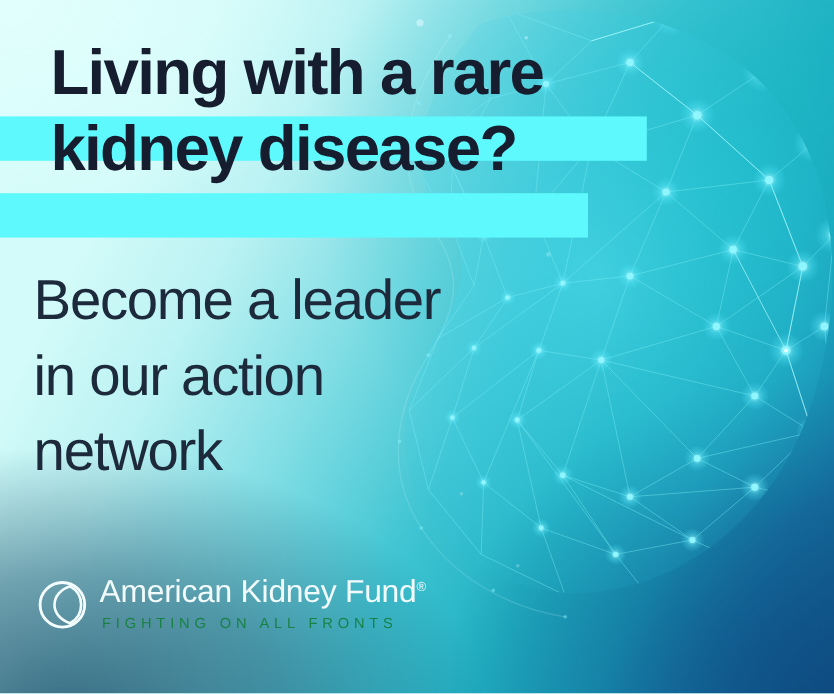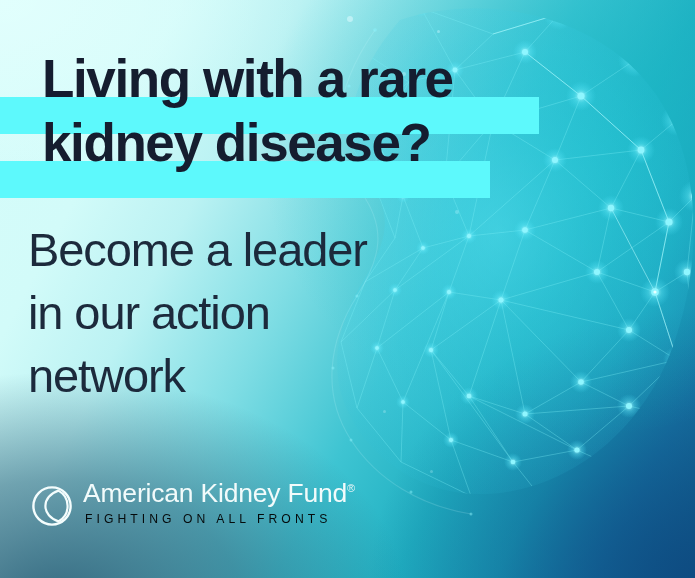--- a/index.html
+++ b/index.html
@@ -72,21 +72,21 @@
     position: absolute;
     left: 0;
     top: 0;
     width: 560px;
     height: 578px;
   }
 
   .headline {
     position: absolute;
     left: 42px;
-    top: 47px;
+    top: 29px;
     width: 510px;
     margin: 0;
     font-family: "Liberation Sans", sans-serif;
     font-weight: 700;
     font-size: 53px;
     line-height: 64px;
     letter-spacing: -1.4px;
     color: #151d2f;
     white-space: pre-line;
   }
@@ -113,21 +113,21 @@
     color: #1c2a3c;
     white-space: pre-line;
   }
 
   
   .logo {
     position: absolute;
     left: 31px;
     top: 479px;
     display: flex;
-    align-items: flex-end;
+    align-items: center;
   }
   .logo-mark {
     width: 42px;
     height: 42px;
     flex: 0 0 42px;
     margin-top: 1px;
   }
   .logo-mark svg { display: block; width: 100%; height: 100%; }
   .logo-text-wrap {
     margin-left: 10px;
@@ -150,21 +150,21 @@
     line-height: 1;
     letter-spacing: 0;
     color: #eaf7f8;
   }
   .logo-tagline {
     font-family: "Liberation Sans", sans-serif;
     font-weight: 400;
     font-size: 12.2px;
     line-height: 16px;
     letter-spacing: 4.05px;
-    color: #000000;
+    color: #15803d;
     margin-top: 3px;
     margin-left: 2px;
     white-space: nowrap;
     opacity: .93;
   }
 
   
   .sparkle { position: absolute; border-radius: 50%; background: #dffcff; pointer-events: none; }
 </style>
 </head>

